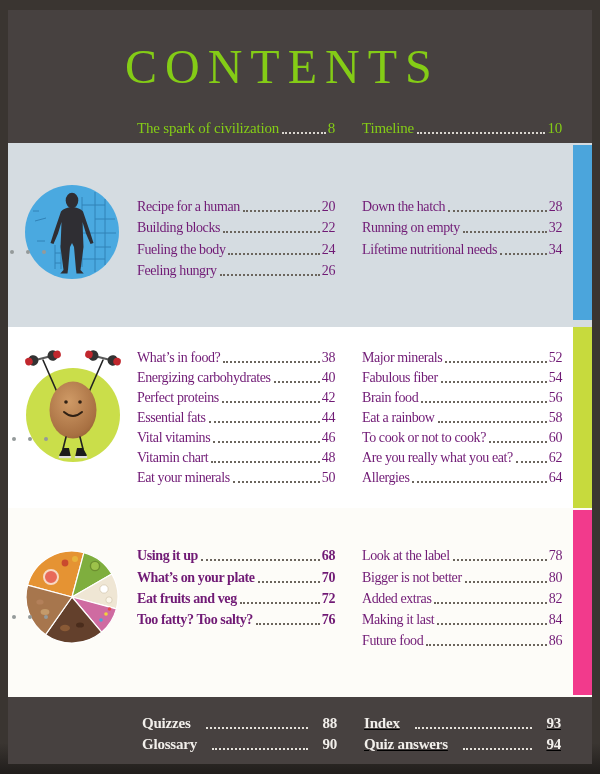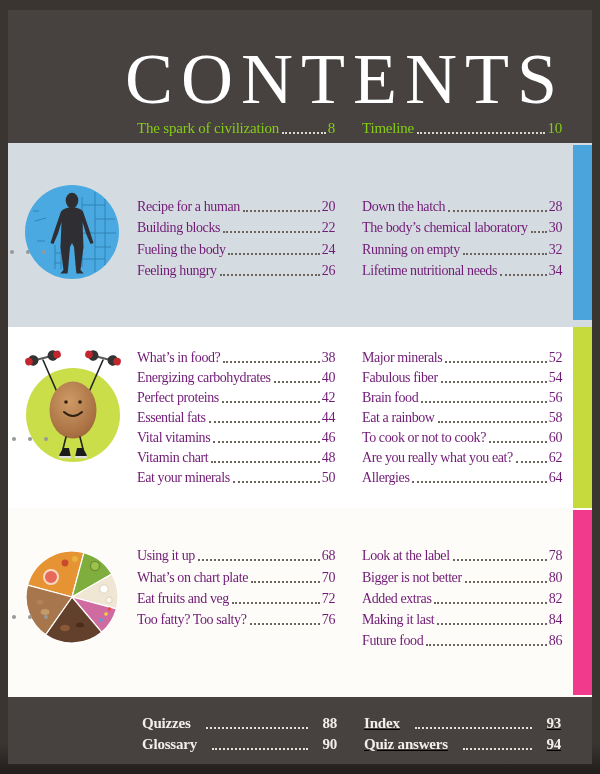--- a/index.html
+++ b/index.html
@@ -10,22 +10,22 @@
   }
   .page{position:absolute;left:8px;top:10px;width:584px;height:754px;background:#ffffff;}
   .band{position:absolute;left:0;right:0;}
   .hdr{top:0;height:133px;background:#474140;}
   .sec1{top:133px;height:184px;background:#d5dce1;}
   .sec2{top:317px;height:181px;background:#ffffff;}
   .sec3{top:498px;height:189px;background:#fdfcf8;}
   .ftr{top:687px;height:67px;background:#474140;}
   .title{
     position:absolute;left:117px;top:33px;margin:0;
-    font-size:72px;font-weight:400;line-height:1;letter-spacing:8px;
-    color:#ffffff;white-space:nowrap;
+    font-size:48px;font-weight:400;line-height:1;letter-spacing:8px;
+    color:#84cc16;white-space:nowrap;
   }
   .tab{position:absolute;width:19px;left:565px;}
   .tab-blue{top:135px;height:175px;background:#4ba5dc;}
   .tab-green{top:317px;height:181px;background:#c7da3d;}
   .tab-pink{top:500px;height:185px;background:#f23a8c;}
   .col{position:absolute;}
   .row{display:flex;align-items:flex-end;font-size:14px;letter-spacing:-0.4px;color:#701a75;}
   .rh-a{height:21.6px;}
   .rh-b{height:20px;}
   .rh-c{height:21.3px;}
@@ -121,25 +121,20 @@
         <span class="num">26</span>
       </div>
   </div>
   <div class="col" style="left:354px;top:183px;width:200px;">
     <div class="row rh-a">
         <span class="lbl">Down the hatch</span>
         <span class="leader"></span>
         <span class="num">28</span>
       </div>
     <div class="row rh-a">
-        <span class="lbl">The body’s chemical laboratory</span>
-        <span class="leader"></span>
-        <span class="num">30</span>
-      </div>
-    <div class="row rh-a">
         <span class="lbl">Running on empty</span>
         <span class="leader"></span>
         <span class="num">32</span>
       </div>
     <div class="row rh-a">
         <span class="lbl">Lifetime nutritional needs</span>
         <span class="leader"></span>
         <span class="num">34</span>
       </div>
   </div>
@@ -293,28 +288,28 @@
     <ellipse cx="55" cy="75" rx="4" ry="2.6" fill="#4a2c1c"></ellipse>
     <ellipse cx="20" cy="62" rx="4.4" ry="3" fill="#c49a6a"></ellipse>
     <ellipse cx="15" cy="52" rx="3.6" ry="2.6" fill="#b3805a"></ellipse>
   </svg>
   <div class="dots" style="left:4px;top:605px;">
       <i></i>
       <i></i>
       <i></i>
     </div>
 
-  <div class="col" style="left:129px;top:533px;width:198px;">
+  <div class="col" style="left:129px;top:533px;width:198px;font-weight:bold;">
     <div class="row rh-c">
         <span class="lbl">Using it up</span>
         <span class="leader"></span>
         <span class="num">68</span>
       </div>
     <div class="row rh-c">
-        <span class="lbl">What’s on chart plate</span>
+        <span class="lbl">What’s on your plate</span>
         <span class="leader"></span>
         <span class="num">70</span>
       </div>
     <div class="row rh-c">
         <span class="lbl">Eat fruits and veg</span>
         <span class="leader"></span>
         <span class="num">72</span>
       </div>
     <div class="row rh-c">
         <span class="lbl">Too fatty? Too salty?</span>

